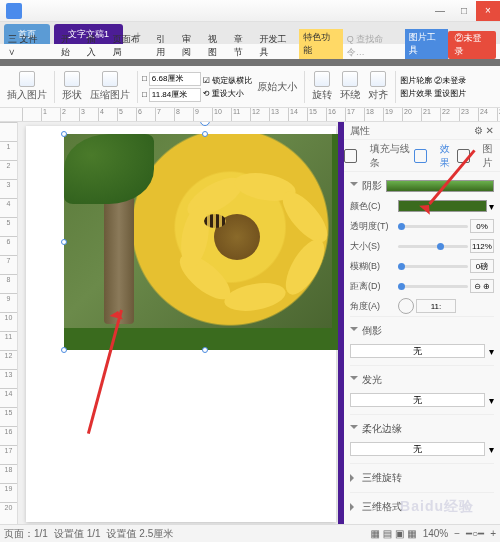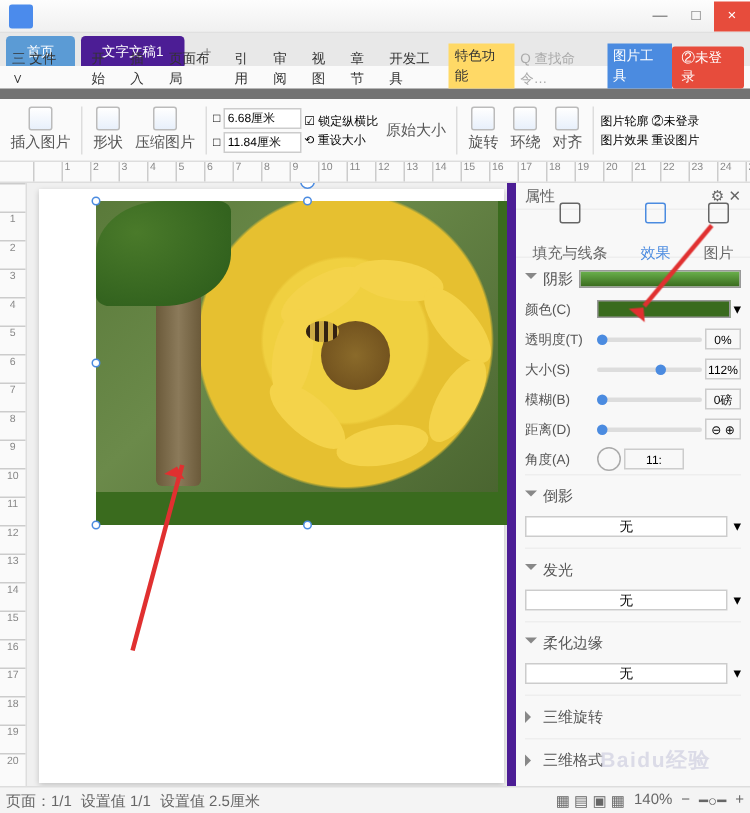--- a/index.html
+++ b/index.html
@@ -40,21 +40,21 @@
 .bee{position:absolute;left:140px;top:80px;width:22px;height:14px;background:repeating-linear-gradient(90deg,#332211 0 3px,#ccaa44 3px 6px);border-radius:50%}
 .handle{position:absolute;width:6px;height:6px;background:#fff;border:1px solid #4b8be0;border-radius:50%}
 .rot-handle{position:absolute;left:50%;top:-18px;width:10px;height:10px;margin-left:-5px;border:1px solid #4b8be0;border-radius:50%;background:#fff}
 .arrow-red{position:absolute;background:#e03030}
 .ar1{left:120px;top:310px;width:3px;height:128px;transform:rotate(15deg);transform-origin:top}
 .ar2{left:428px;top:204px;width:3px;height:70px;transform:rotate(220deg);transform-origin:top}
 .arrow-head{position:absolute;width:0;height:0;border:7px solid transparent}
 .panel{width:162px;background:#f8f8f8;border-left:6px solid #4c1d95;display:flex;flex-direction:column}
 .panel-hd{height:18px;display:flex;align-items:center;padding:0 6px;font-size:9px;color:#666;border-bottom:1px solid #eee}
 .panel-tabs{height:32px;display:flex;align-items:center;justify-content:space-around;border-bottom:1px solid #eee}
-.ptab{display:flex;flex-direction:column;align-items:center;font-size:8px;color:#666;gap:13px}
+.ptab{display:flex;align-items:center;font-size:8px;color:#666;gap:13px}
 .ptab.active{color:#4b8be0}
 .ptab-ico{width:14px;height:14px;border:1px solid currentColor;border-radius:2px}
 .panel-body{padding:4px 6px;flex:1;overflow:auto}
 .prop-section{border-top:1px solid #eee;padding:4px 0}
 .prop-row{display:flex;align-items:center;height:20px;gap:4px}
 .prop-label{width:44px;font-size:9px;color:#555}
 .prop-val{flex:1;display:flex;align-items:center;gap:2px}
 .color-sw{flex:1;height:12px;background:#3a6b1e;border:1px solid #999}
 .slider{flex:1;height:3px;background:#ddd;position:relative;border-radius:2px}
 .slider::after{content:"";position:absolute;width:7px;height:7px;background:#4b8be0;border-radius:50%;top:-2px}

